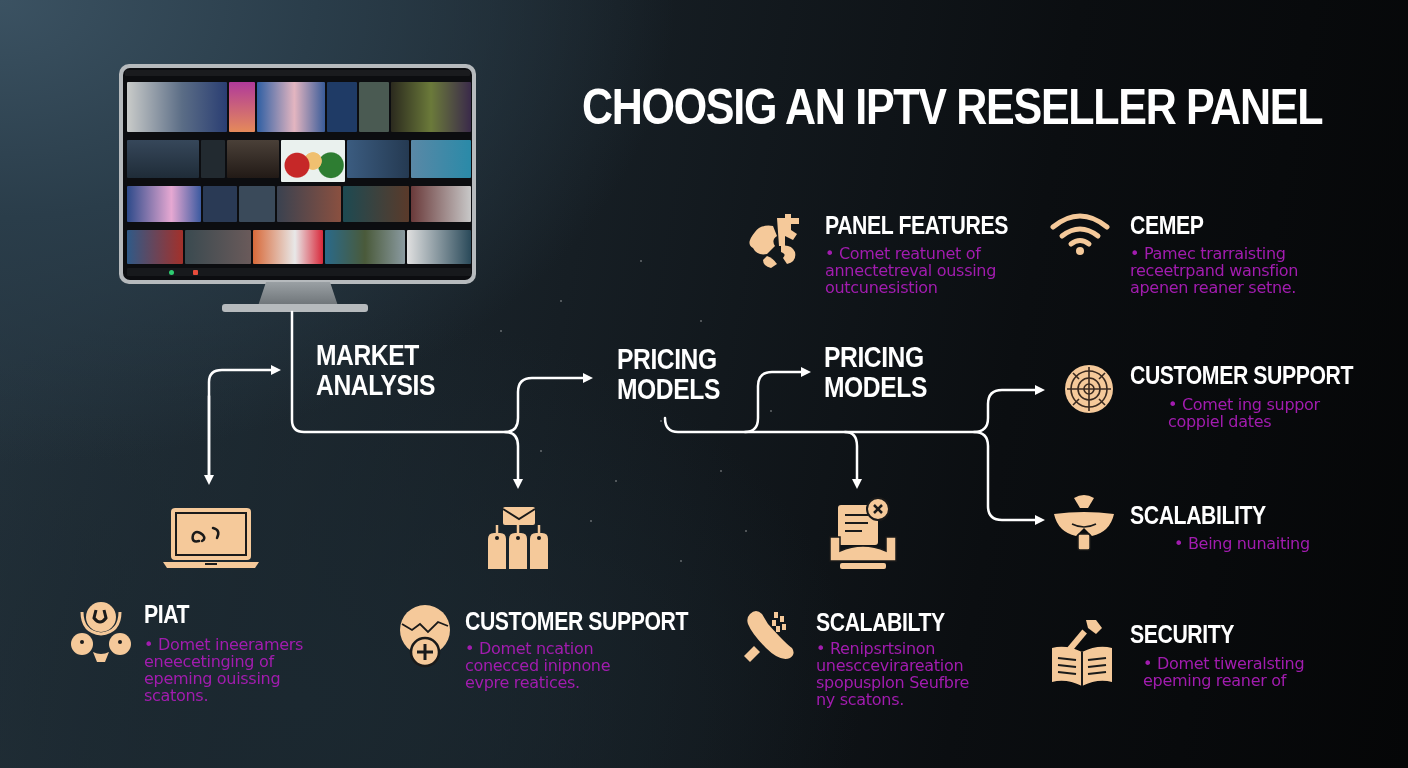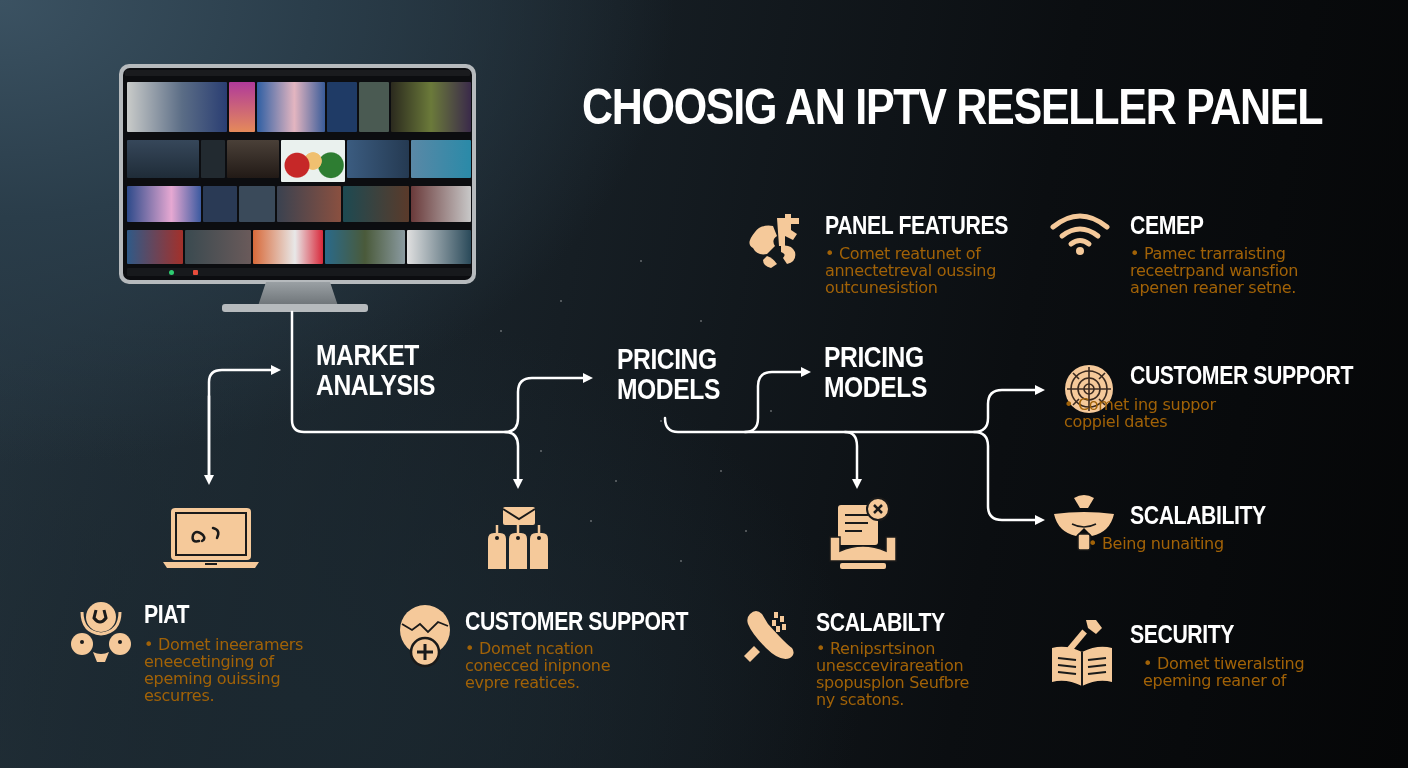--- a/index.html
+++ b/index.html
@@ -10,21 +10,21 @@
       radial-gradient(ellipse 700px 500px at 300px 700px, #1b2830 0%, rgba(15,20,24,0) 80%),
       linear-gradient(100deg, #25343e 0%, #161e24 40%, #0b0e11 70%, #050607 100%);
   }
   .abs{position:absolute;}
   .title{left:582px;top:78px;font-size:50px;font-weight:700;letter-spacing:-1.5px;
     transform:scaleX(0.86);transform-origin:left top;white-space:nowrap;color:#fff;}
   .flow-label{font-size:29px;font-weight:700;line-height:30px;letter-spacing:-0.5px;
     transform:scaleX(0.85);transform-origin:left top;white-space:nowrap;}
   .card-title{font-size:25px;font-weight:700;letter-spacing:-0.5px;white-space:nowrap;
     transform:scaleX(0.85);transform-origin:left top;}
-  .card-body{font-size:16px;line-height:17px;color:#a16207;white-space:pre-line;font-family:"DejaVu Sans",sans-serif;letter-spacing:-0.3px;}
+  .card-body{font-size:16px;line-height:17px;color:#a21caf;white-space:pre-line;font-family:"DejaVu Sans",sans-serif;letter-spacing:-0.3px;}
   .monitor{left:119px;top:64px;width:357px;height:220px;border-radius:10px;
     background:#b6babd;padding:4px;box-sizing:border-box;}
   .screen{width:100%;height:100%;background:#0c0d10;border-radius:7px;overflow:hidden;position:relative;}
   .tile{position:absolute;border-radius:1px;}
   .stand-neck{left:258px;top:282px;width:80px;height:24px;
     background:linear-gradient(#9aa0a4,#6d7377);clip-path:polygon(10% 0,90% 0,100% 100%,0 100%);}
   .stand-base{left:222px;top:304px;width:146px;height:8px;background:#b6babd;border-radius:3px;}
   svg.lines{position:absolute;left:0;top:0;}
   .icon{position:absolute;}
   .dust{position:absolute;width:2px;height:2px;border-radius:50%;background:rgba(255,255,255,0.35);}
@@ -196,31 +196,31 @@
       <circle cx="25" cy="25" r="5"></circle>
     <line x1="25" y1="3" x2="25" y2="47"></line>
       <line x1="3" y1="25" x2="47" y2="25"></line>
     <line x1="9" y1="9" x2="15" y2="15"></line>
       <line x1="41" y1="9" x2="35" y2="15"></line>
       <line x1="9" y1="41" x2="15" y2="35"></line>
       <line x1="41" y1="41" x2="35" y2="35"></line>
   </g>
 </svg>
 <div class="abs card-title" style="left:1130px;top:361px">CUSTOMER SUPPORT</div>
-<div class="abs card-body" style="left:1064px;top:396px">• Comet ing suppor
+<div class="abs card-body" style="left:1168px;top:396px">• Comet ing suppor
 coppiel dates</div>
 
 <svg class="icon" style="left:1052px;top:494px" width="64" height="58" viewBox="0 0 64 58">
   <path d="M22,4 q10,-6 20,0 l-6,10 h-8 z" fill="#f5c99a"></path>
   <path d="M2,20 q30,-4 60,0 q-4,18 -22,22 l-8,-8 l-8,8 q-18,-4 -22,-22z" fill="#f5c99a"></path>
   <rect x="26" y="40" width="12" height="16" rx="2" fill="#f5c99a" stroke="#1a1a1a" stroke-width="1.5"></rect>
   <path d="M20,30 q12,6 24,0" fill="none" stroke="#1a1a1a" stroke-width="1.5"></path>
 </svg>
 <div class="abs card-title" style="left:1130px;top:501px">SCALABILITY</div>
-<div class="abs card-body" style="left:1088px;top:535px">• Being nunaiting</div>
+<div class="abs card-body" style="left:1174px;top:535px">• Being nunaiting</div>
 
 <svg class="icon" style="left:1050px;top:618px" width="64" height="70" viewBox="0 0 64 70">
   <path d="M36,2 l10,0 l6,8 l-6,6 l-8,-6 z" fill="#f5c99a"></path>
   <rect x="22" y="10" width="6" height="30" transform="rotate(40 25 25)" fill="#f5c99a"></rect>
   <path d="M2,30 q14,-4 30,4 q16,-8 30,-4 v34 q-14,-4 -30,4 q-16,-8 -30,-4 z" fill="#f5c99a"></path>
   <line x1="32" y1="34" x2="32" y2="68" stroke="#1a1a1a" stroke-width="2"></line>
   <g stroke="#1a1a1a" stroke-width="2">
       <line x1="8" y1="40" x2="26" y2="42"></line>
       <line x1="8" y1="47" x2="26" y2="49"></line>
       <line x1="8" y1="54" x2="26" y2="56"></line>
@@ -240,21 +240,21 @@
   <circle cx="12" cy="44" r="11" fill="#f5c99a"></circle>
     <circle cx="50" cy="44" r="11" fill="#f5c99a"></circle>
   <circle cx="12" cy="42" r="2" fill="#1a1a1a"></circle>
     <circle cx="50" cy="42" r="2" fill="#1a1a1a"></circle>
   <path d="M23,52 q8,4 16,0 l-4,10 h-8z" fill="#f5c99a"></path>
 </svg>
 <div class="abs card-title" style="left:144px;top:600px">PIAT</div>
 <div class="abs card-body" style="left:144px;top:636px">• Domet ineeramers
 eneecetinging of
 epeming ouissing
-escurres.</div>
+scatons.</div>
 
 <svg class="icon" style="left:398px;top:604px" width="54" height="64" viewBox="0 0 54 64">
   <circle cx="27" cy="26" r="25" fill="#f5c99a"></circle>
   <path d="M4,20 l10,6 l8,-6 l8,8 l10,-10 l10,4" fill="none" stroke="#1a1a1a" stroke-width="1.8"></path>
   <circle cx="27" cy="48" r="14" fill="#f5c99a" stroke="#1a1a1a" stroke-width="2.5"></circle>
   <path d="M27,40 v16 M19,48 h16" stroke="#1a1a1a" stroke-width="3"></path>
 </svg>
 <div class="abs card-title" style="left:465px;top:607px">CUSTOMER SUPPORT</div>
 <div class="abs card-body" style="left:465px;top:640px">• Domet ncation
 conecced inipnone

